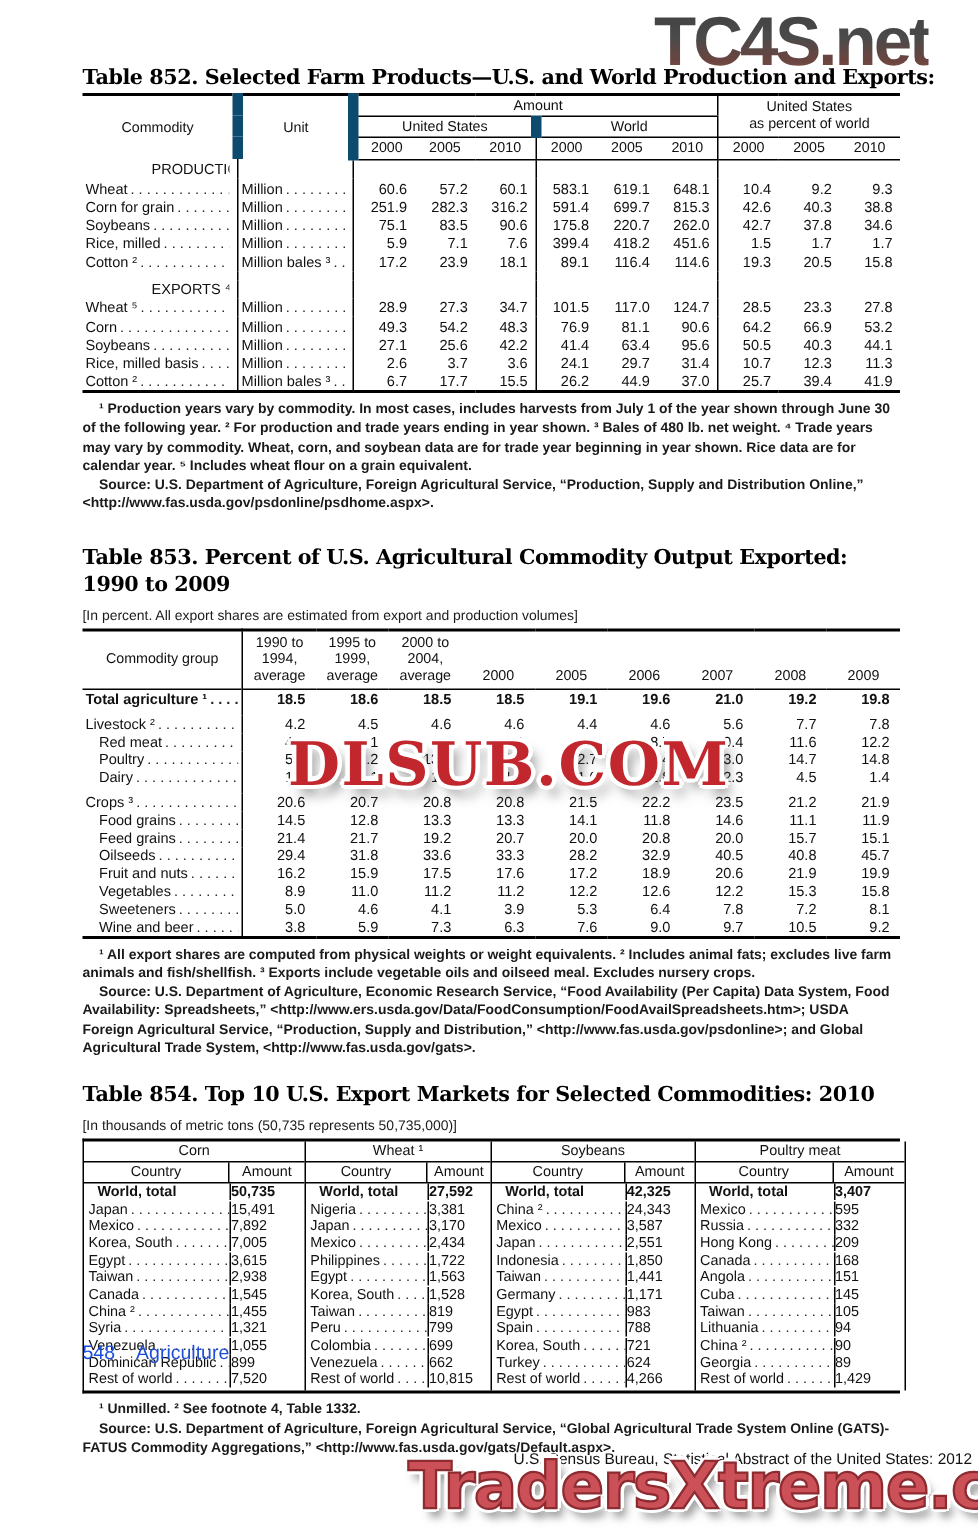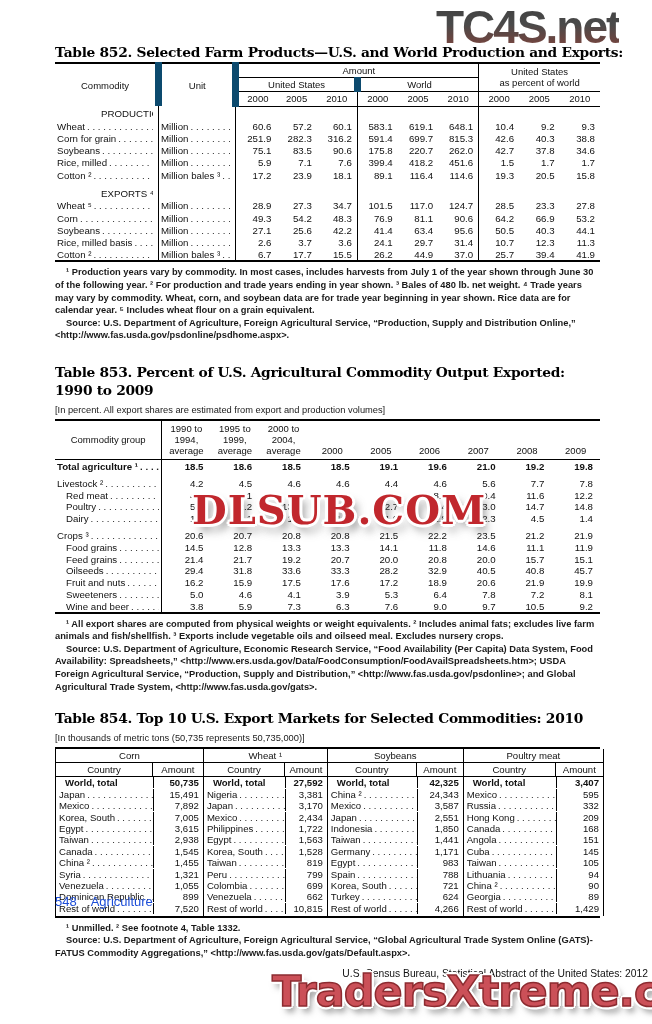--- a/index.html
+++ b/index.html
@@ -52,21 +52,21 @@
   .t854wrap{display:flex;border-top:2px solid #000;border-bottom:2px solid #000;border-left:1px solid #000;font-size:9.6px;}
   .g{border-right:1px solid #000;}
   .g:nth-of-type(1){width:27%;}.g:nth-of-type(2){width:22.6%;}
   .g:nth-of-type(3){width:24.8%;}.g:nth-of-type(4){width:25.6%;}
   .gname{text-align:center;border-bottom:1px solid #000;height:13px;line-height:13px;}
   .ghead{display:flex;border-bottom:1px solid #000;height:13px;line-height:13px;}
   .gch{flex:1 1 auto;text-align:center;}
   .gah{flex:0 0 34%;border-left:1px solid #000;text-align:center;}
   .grow{display:flex;height:11.4px;align-items:flex-end;}
   .gco{flex:1 1 auto;display:flex;overflow:hidden;padding-left:3px;align-items:baseline;}
-  .gam{flex:0 0 34%;border-left:1px solid #000;text-align:right;padding-right:4px;box-sizing:border-box;}
+  .gam{flex:0 0 34%;border-left:1px solid #000;padding-right:4px;box-sizing:border-box;}
   .gbody .grow:first-of-type{font-weight:bold;}
   .gbody .grow:first-of-type .gco{padding-left:9px;gap:44px;}
   .gbody{padding-bottom:2px;}
 
   
   .fn{font-size:9.3px;line-height:1.35;margin-top:4px;color:#1a1a1a;}
   .fn p{margin:0;text-indent:11px;font-weight:bold;}
   .sec853{margin-top:22px;}
   .sec854{margin-top:17px;}
 
@@ -755,20 +755,38 @@
               <td class="num">15.9</td>
               <td class="num">17.5</td>
               <td class="num">17.6</td>
               <td class="num">17.2</td>
               <td class="num">18.9</td>
               <td class="num">20.6</td>
               <td class="num">21.9</td>
               <td class="num">19.9</td>
             </tr>
 
+            <tr data-kind="sub">
+              <td>
+                <div class="fx">
+                  <span class="lt">Vegetables</span>
+                  <span class="dots"></span>
+                </div>
+              </td>
+
+            <td class="num">8.9</td>
+              <td class="num">11.0</td>
+              <td class="num">11.2</td>
+              <td class="num">11.2</td>
+              <td class="num">12.2</td>
+              <td class="num">12.6</td>
+              <td class="num">12.2</td>
+              <td class="num">15.3</td>
+              <td class="num">15.8</td>
+            </tr>
 
             <tr data-kind="sub">
               <td>
                 <div class="fx">
                   <span class="lt">Sweeteners</span>
                   <span class="dots"></span>
                 </div>
               </td>
 
             <td class="num">5.0</td>

